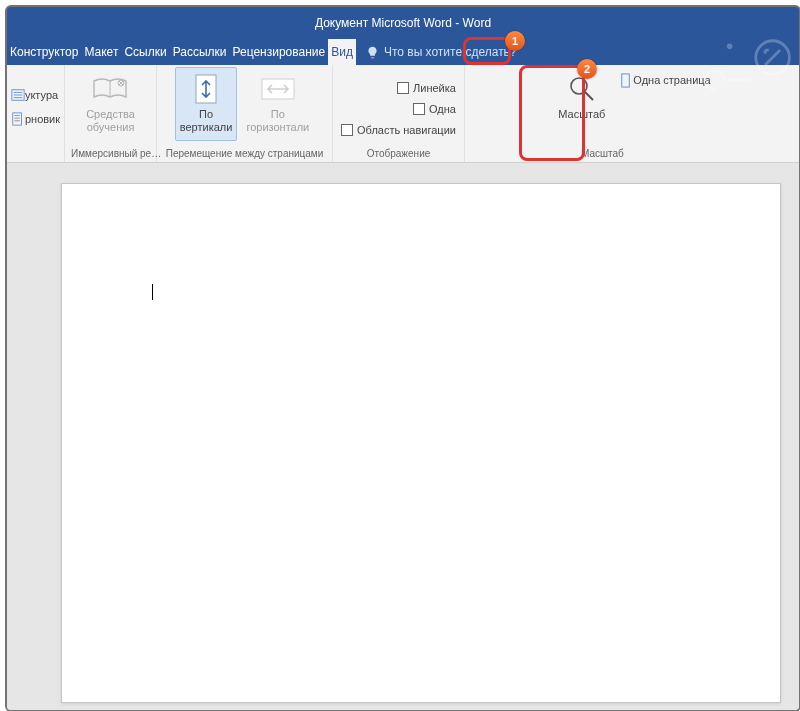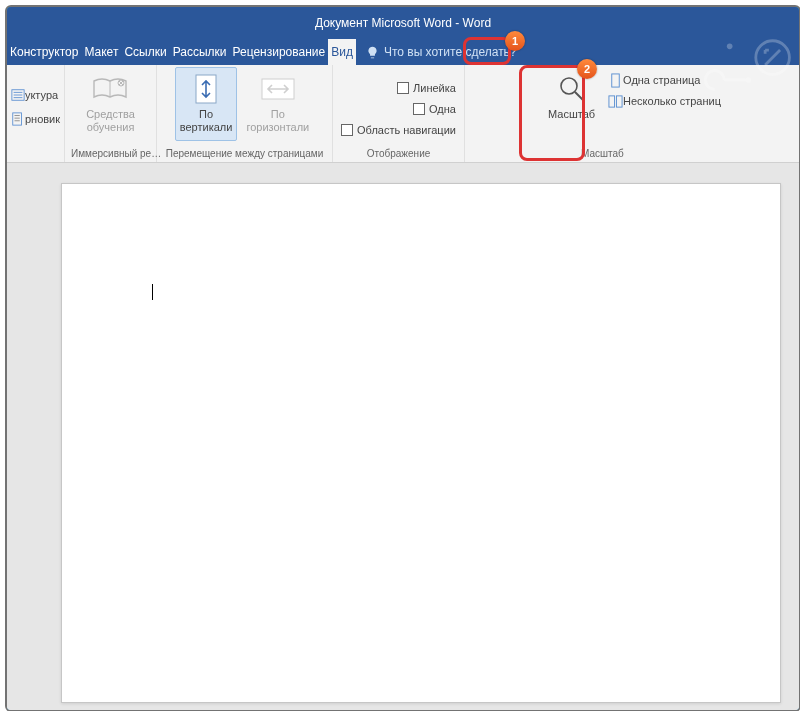--- a/index.html
+++ b/index.html
@@ -167,29 +167,20 @@
         </div>
         <div style="display:flex;flex-direction:column;justify-content:center;gap:3px;padding-top:4px;padding-left:4px">
           <div class="small-row">
             <span>
                 <svg width="15" height="15" viewBox="0 0 16 16">
                   <rect x="4" y="1" width="8" height="14" fill="none" stroke="#5b8fd1"></rect>
                 </svg>
               </span>
             <span>Одна страница</span>
           </div>
-          <div class="small-row">
-            <span>
-                <svg width="15" height="15" viewBox="0 0 16 16">
-                  <rect x="1" y="2" width="6" height="12" fill="none" stroke="#5b8fd1"></rect>
-                  <rect x="9" y="2" width="6" height="12" fill="none" stroke="#5b8fd1"></rect>
-                </svg>
-              </span>
-            <span>Несколько страниц</span>
-          </div>
         </div>
       </div>
       <div class="group-label" style="text-align:left;padding-left:110px">Масштаб</div>
     </div>
   </div>
 
   <div class="doc-area">
     <div class="ruler-v"></div>
     <div class="paper-wrap">
       <div class="paper">

